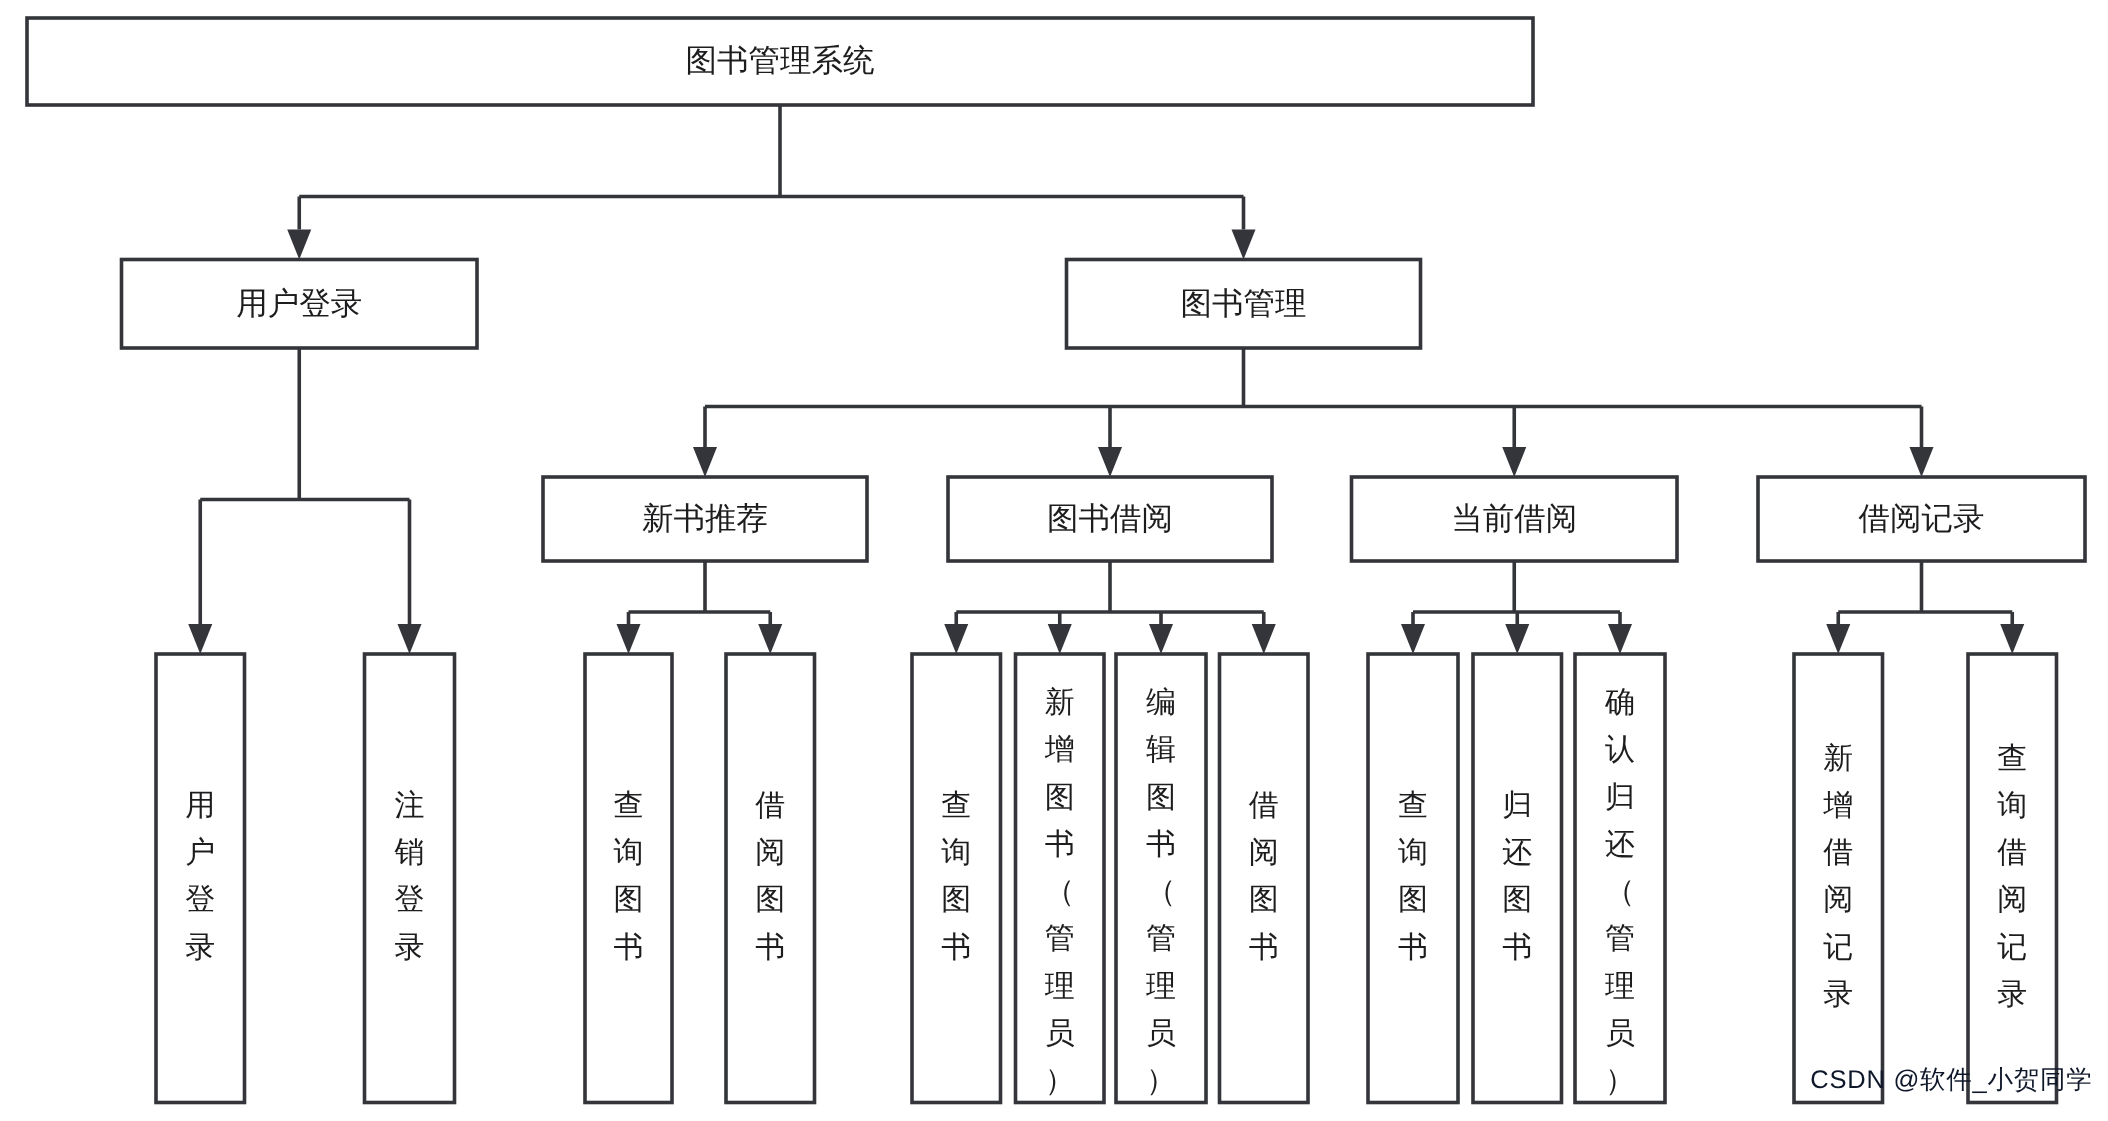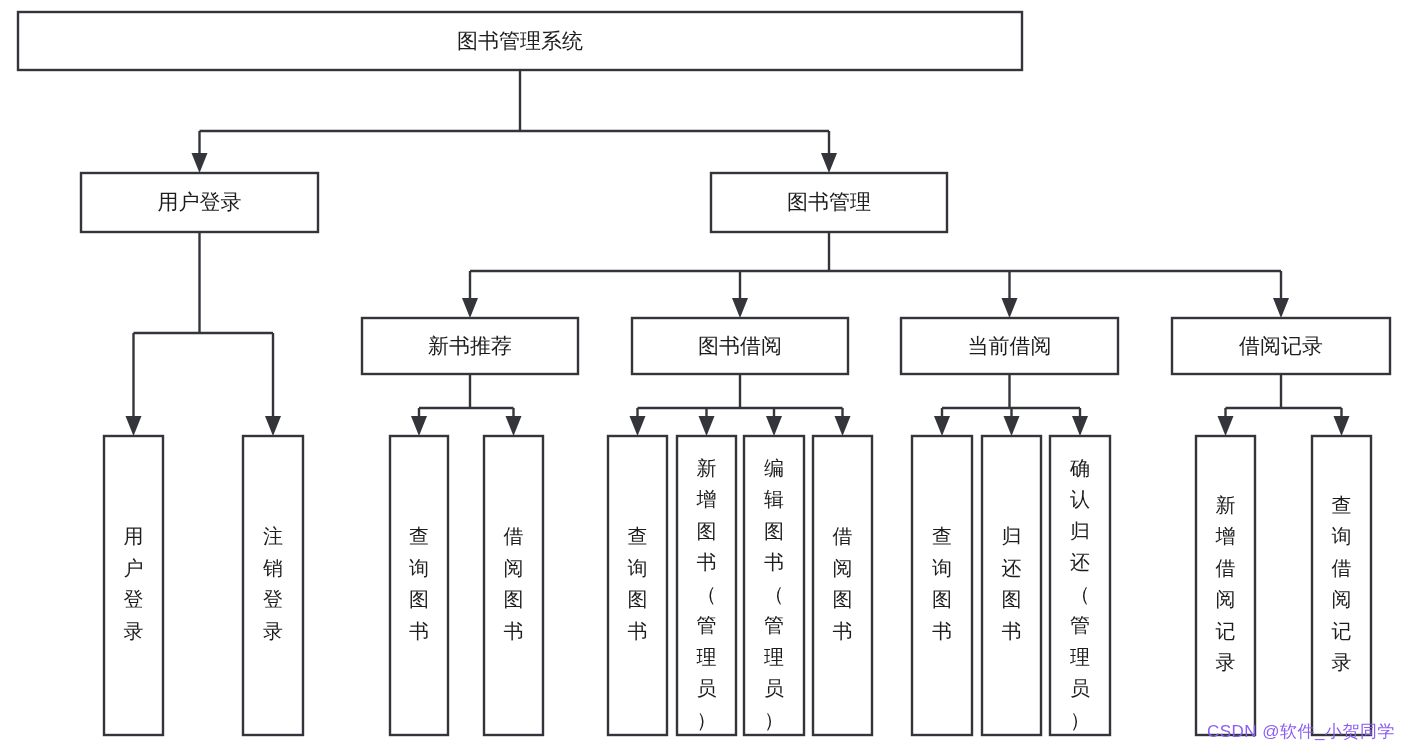--- a/index.html
+++ b/index.html
@@ -51,24 +51,24 @@
     fill: none;
     stroke-linecap: butt;
   }
   .arrow-head {
     fill: #33353a;
     stroke: none;
   }
   .watermark {
     position: absolute;
     right: 10px;
-    bottom: 4px;
+    bottom: 16px;
     font-family: "Liberation Sans", "DejaVu Sans", sans-serif;
     font-size: 17px;
-    color: #8b5cf6;
+    color: #0f172a;
     letter-spacing: 0.5px;
     white-space: nowrap;
     pointer-events: none;
     user-select: none;
   }
 </style>
 </head>
 <body>
 
 <div id="diagram-root">

